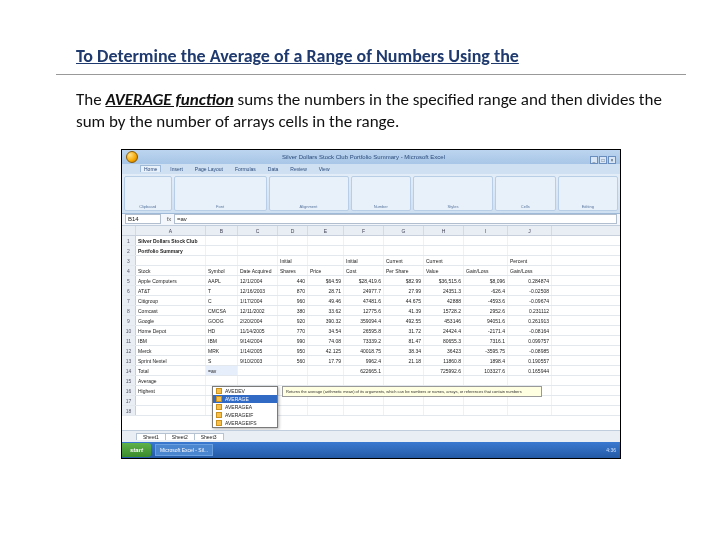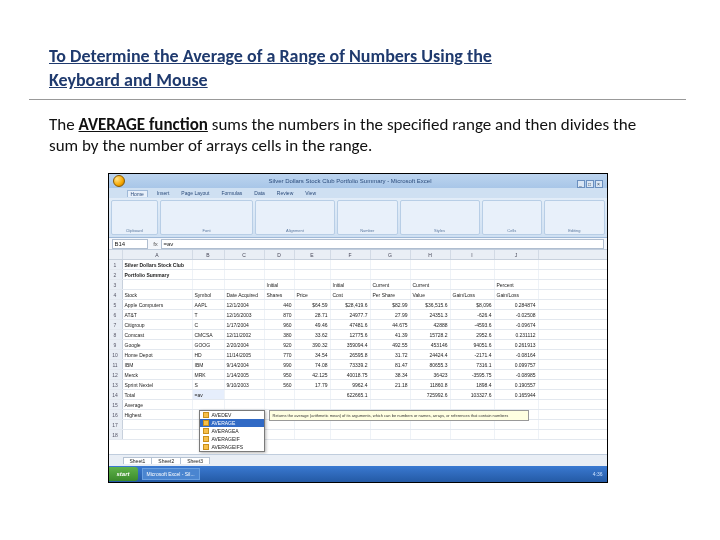--- a/index.html
+++ b/index.html
@@ -1,21 +1,21 @@
 <!DOCTYPE html>
 <html><head>
 <meta charset="utf-8">
 <style>
   * { box-sizing: border-box; margin: 0; padding: 0; }
   body { width: 720px; height: 540px; background: #fff; font-family: Calibri, Arial, sans-serif; color: #222; }
-  .slide { padding: 44px 54px 0 49px; }
+  .slide { padding: 44px 54px 0 76px; }
   .title { font-size: 18px; font-weight: 700; color: #1f3a6e; text-decoration: underline; line-height: 1.35; margin-bottom: 6px; }
   .divider { border: none; border-top: 1px solid #999; margin: 0 -20px 14px -20px; }
   .body-text { font-size: 17px; line-height: 1.28; color: #111; margin-bottom: 16px; }
-  .body-text .fn { font-weight: 700; text-decoration: underline; }
+  .body-text .fn { font-weight: 700; text-decoration: underline; font-style: italic; }
   .shot { width: 500px; height: 310px; margin: 0 auto; border: 1px solid #000; background: #e9eef5; position: relative; overflow: hidden; font-family: Tahoma, Arial, sans-serif; }
   
   .tb { height: 14px; background: linear-gradient(#bcd4ef,#a8c6e8); display: flex; align-items: center; justify-content: space-between; padding: 0 4px; }
   .orb { width: 12px; height: 12px; border-radius: 50%; background: radial-gradient(circle at 30% 30%, #ffe28a, #f7a800 60%, #b36b00); border: 1px solid #8a5a00; }
   .tb-title { font-size: 6px; color: #2a4a7a; flex: 1; text-align: center; }
   .tb-controls span { display: inline-block; width: 8px; height: 8px; background: #d9e6f5; border: 1px solid #6a8fbf; margin-left: 1px; font-size: 5px; text-align: center; line-height: 7px; color: #345; }
   
   .tabs { height: 10px; background: #cfe0f2; display: flex; gap: 6px; padding-left: 18px; align-items: center; font-size: 5px; color: #2a4a7a; }
   .tabs span { padding: 0 3px; }
   .tabs .active { background: #e8f0fa; border: 1px solid #9fb9d8; border-bottom: none; }
@@ -53,21 +53,20 @@
   .tray { margin-left: auto; font-size: 5px; color: #cde2ff; padding-right: 4px; }
   .sheettabs { position: absolute; bottom: 16px; left: 0; right: 0; height: 12px; background: #e9eef5; border-top: 1px solid #c0cddd; display: flex; align-items: center; font-size: 5px; padding-left: 14px; gap: 0; }
   .sheettabs span { border: 1px solid #b6c3d3; border-bottom: none; background: #fff; padding: 0 6px; margin-right: -1px; }
 </style>
 </head>
 <body>
 
 <div class="slide">
   <div class="title">
     <span>To Determine the Average of a Range of Numbers Using the</span><br>
-    <span> Keyboard and Mouse</span>
   </div>
   <hr class="divider">
   <p class="body-text">
     <span>The </span><span class="fn">AVERAGE function</span><span> sums the numbers in the specified range and then divides the sum by the number of arrays cells in the range.</span>
   </p>
 
   <div class="shot">
     <div class="tb">
       <div class="orb"></div>
       <div class="tb-title">Silver Dollars Stock Club Portfolio Summary - Microsoft Excel</div>

